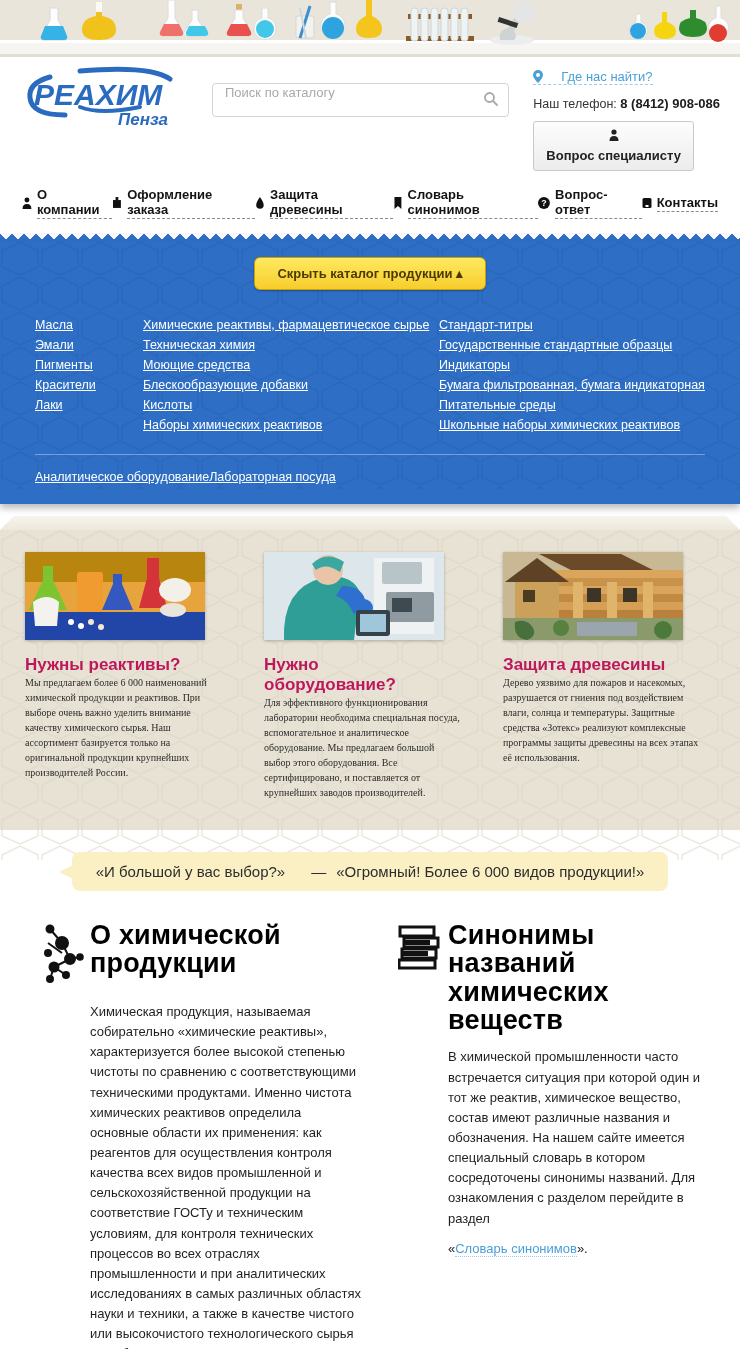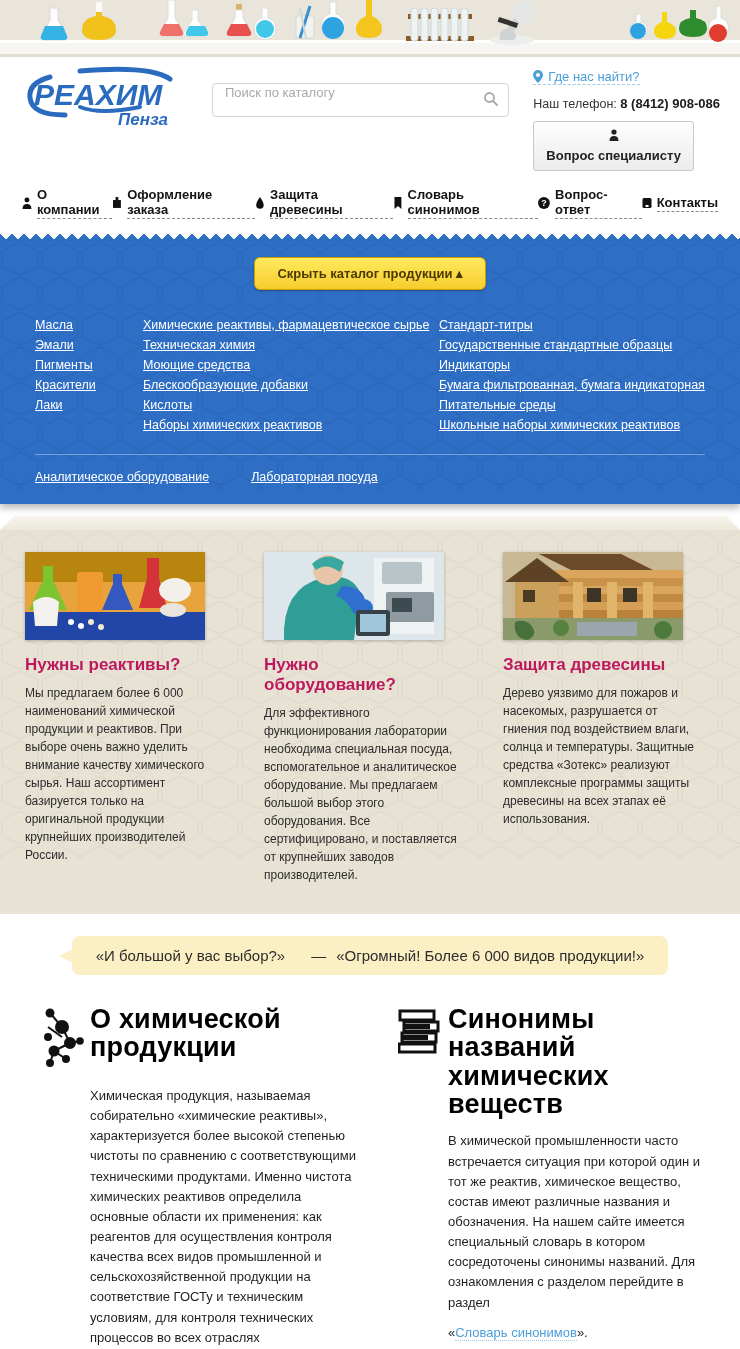--- a/index.html
+++ b/index.html
@@ -12,21 +12,21 @@
   
   .header { width:740px; background:#fff; padding:6px 20px 0 20px; box-shadow:0 0 8px rgba(0,0,0,.08); }
   .header-top { display:flex; align-items:flex-start; }
   .logo { width:180px; flex:0 0 180px; cursor:pointer; }
   .search-wrap { flex:1; margin:20px 24px 0 12px; position:relative; }
   .search-input { width:100%; height:34px; border:1px solid #d5d5d5; border-radius:4px; padding:0 34px 15px 12px;
                   font:13px "Liberation Sans",sans-serif; color:#444; background:#fff; }
   .search-input::placeholder { color:#a9a9a9; }
   .search-btn { position:absolute; right:6px; top:6px; width:24px; height:22px; background:none; border:none; cursor:pointer; }
   .header-right { flex:0 0 180px; padding-top:6px; }
-  .findus { display:inline-flex; align-items:center; gap:5px; color:#4a9fd8; font-size:13px; text-decoration:none;
+  .findus { display:inline-flex; align-items:center; gap:18px; color:#4a9fd8; font-size:13px; text-decoration:none;
             border-bottom:1px dashed #9ecbe8; cursor:pointer; }
   .phone-line { margin-top:9px; font-size:12.5px; color:#333; white-space:nowrap; }
   .phone-line b { font-size:13px; color:#1c1c1c; }
   .ask-btn { margin-top:10px; display:inline-flex; align-items:center; gap:7px; padding:7px 12px; font:bold 13px "Liberation Sans",sans-serif;
              color:#222; background:linear-gradient(#fdfdfd,#ececec); border:1px solid #c9c9c9; border-radius:3px; cursor:pointer;flex-direction:column; }
   .nav { display:flex; justify-content:space-between; align-items:center; padding:16px 2px 14px 2px; }
   .nav-item { display:inline-flex; align-items:center; gap:5px; text-decoration:none; cursor:pointer; }
   .nav-item span.lbl { font:bold 13px "Liberation Sans",sans-serif; color:#141414; border-bottom:1px dashed #8a8a8a; padding-bottom:1px; }
 
   
@@ -40,33 +40,33 @@
                 background:linear-gradient(#ffe95e,#f7cd2e); border:1px solid #caa100; border-radius:6px; cursor:pointer;
                 box-shadow:0 1px 2px rgba(0,0,0,.3);text-align:center; }
   .cat-cols { display:flex; padding:28px 35px 0 35px; }
   .cat-col ul { list-style:none; }
   .cat-col li { margin-bottom:7px; line-height:12px; }
   .cat-col a { color:#fff; font-size:12.5px; text-decoration:underline; cursor:pointer; }
   .cat-col.c1 { width:108px; }
   .cat-col.c2 { width:296px;text-decoration:underline; }
   .cat-col.c3 { flex:1; }
   .cat-divider { height:1px; background:rgba(255,255,255,.35); margin:16px 35px 0 35px; }
-  .cat-bottom { display:flex; gap:42px; padding:15px 35px 2px 35px; }
+  .cat-bottom { display:flex; padding:15px 35px 2px 35px; }
   .cat-bottom a { color:#fff; font-size:12.5px; text-decoration:underline; cursor:pointer; }
 
   
   .boxwrap { margin-top:12px; }
   .box-topface { width:740px; height:14px; background:linear-gradient(#f7f4ec,#ece8db);
                  clip-path:polygon(14px 0, 726px 0, 740px 100%, 0 100%); }
   .cards { position:relative; width:740px; background:#e7e2d4; padding:22px 25px 30px 25px; }
   .cards-grid { position:relative; display:flex; justify-content:space-between; }
   .card { width:212px; }
   .card-img { width:180px; height:88px; display:block; box-shadow:0 1px 3px rgba(0,0,0,.25); }
   .card h3 { margin-top:15px; font-size:17px; color:#be185d; width:180px; }
-  .card p { margin-top:9px; font-size:12px; line-height:1.5; color:#2c2c2c; width:196px; }
+  .card p { font-size:10px; line-height:1.5; color:#2c2c2c; width:196px;font-family:Liberation Serif, serif; }
 
   
   .quote-row { display:flex; justify-content:center; margin-top:22px; }
   .bubble { position:relative; background:#fbf0c4; border-radius:8px; padding:11px 24px; font-size:15px; color:#2d2d2d; }
   .bubble .tail { position:absolute; left:-13px; top:13px; width:0; height:0;
                   border-top:7px solid transparent; border-bottom:7px solid transparent; border-right:14px solid #fbf0c4; }
   .bubble .q { }
   .bubble .dash { margin:0 10px 0 26px; }
 
   

